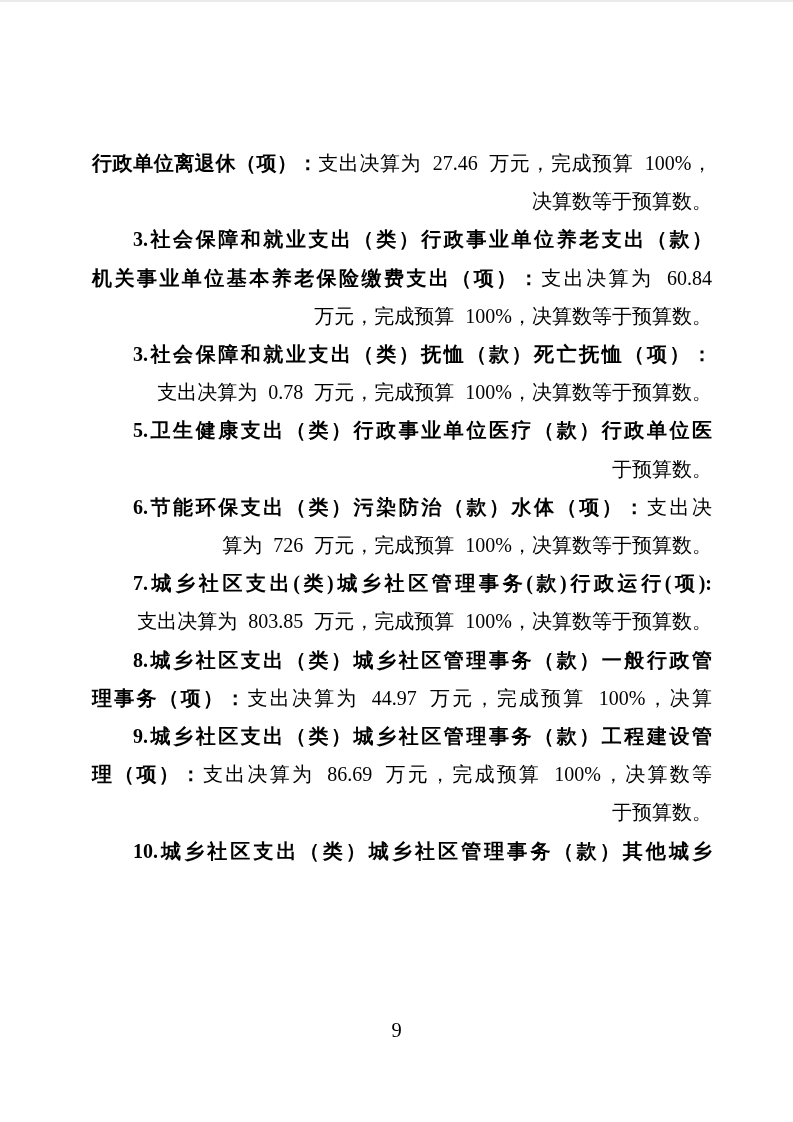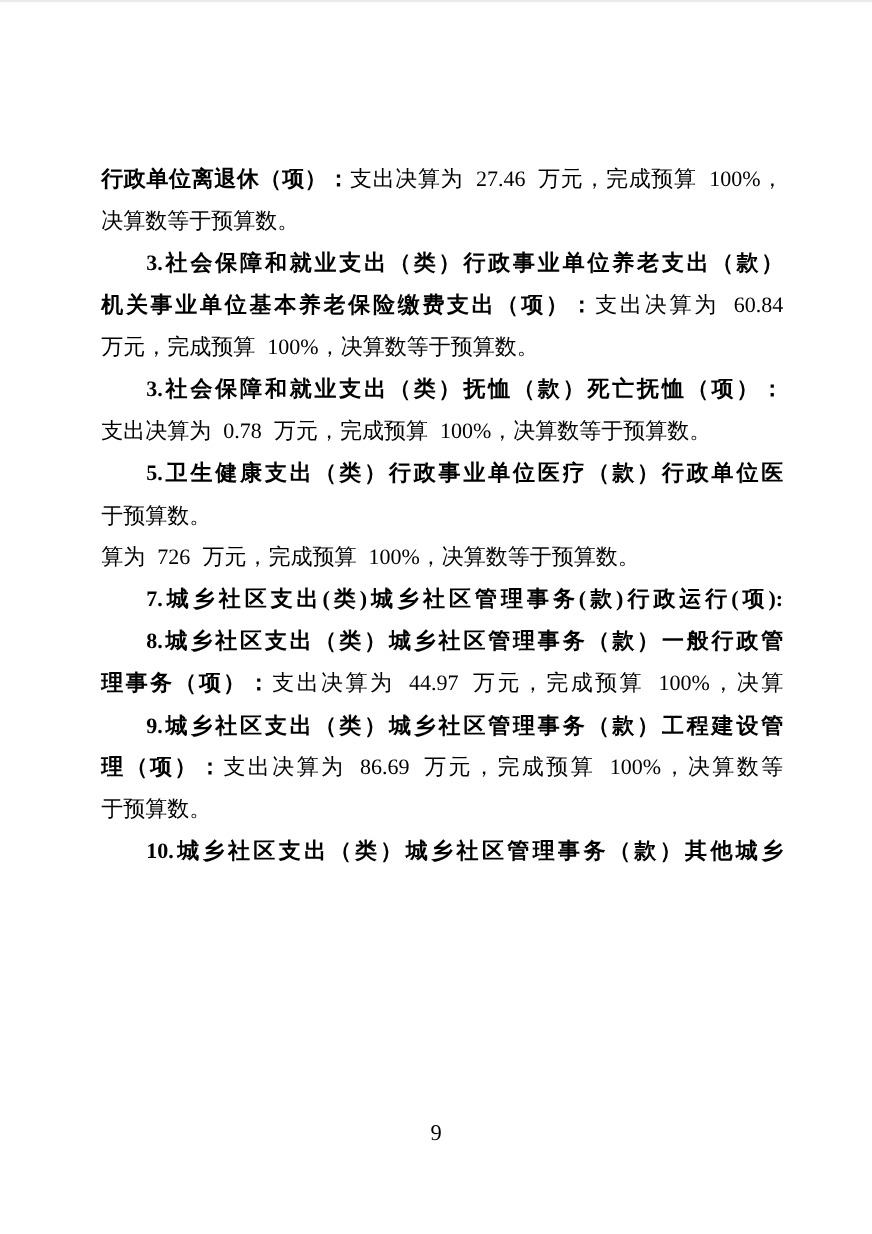--- a/index.html
+++ b/index.html
@@ -16,21 +16,21 @@
     background: #eaeaea;
   }
   .doc {
     position: absolute;
     left: 92px; top: 144px; width: 620px;
     font-size: 20px;
     line-height: 38.2px;
     word-spacing: 6px;
     letter-spacing: 0;
   }
-  .ln { white-space: nowrap; text-align: left; }
+  .ln { white-space: nowrap; text-align: right; }
   .ln.j { white-space: normal; text-align: justify; text-align-last: justify; }
   .ln.ind { padding-left: 41px; }
   .b { font-weight: 700; }
   .footer {
     position: absolute; left: 0; right: 0; top: 1016px;
     text-align: center;
     font-size: 20.5px; line-height: 28px;
   }
 </style>
 </head>
@@ -41,22 +41,24 @@
 <div class="doc">
   <div class="ln j"><span class="b">行政单位离退休（项）：</span><span>支出决算为 27.46 万元，完成预算 100%，</span></div>
   <div class="ln"><span class="b"></span><span>决算数等于预算数。</span></div>
   <div class="ln j ind"><span class="b">3.社会保障和就业支出（类）行政事业单位养老支出（款）</span><span></span></div>
   <div class="ln j"><span class="b">机关事业单位基本养老保险缴费支出（项）：</span><span>支出决算为 60.84</span></div>
   <div class="ln"><span class="b"></span><span>万元，完成预算 100%，决算数等于预算数。</span></div>
   <div class="ln j ind"><span class="b">3.社会保障和就业支出（类）抚恤（款）死亡抚恤（项）：</span><span></span></div>
   <div class="ln"><span class="b"></span><span>支出决算为 0.78 万元，完成预算 100%，决算数等于预算数。</span></div>
   <div class="ln j ind"><span class="b">5.卫生健康支出（类）行政事业单位医疗（款）行政单位医</span><span></span></div>
   <div class="ln"><span class="b"></span><span>于预算数。</span></div>
+  <div class="ln j ind"><span class="b">6.节能环保支出（类）污染防治（款）水体（项）：</span><span>支出决</span></div>
   <div class="ln"><span class="b"></span><span>算为 726 万元，完成预算 100%，决算数等于预算数。</span></div>
   <div class="ln j ind"><span class="b">7.城乡社区支出(类)城乡社区管理事务(款)行政运行(项):</span><span></span></div>
+  <div class="ln"><span class="b"></span><span>支出决算为 803.85 万元，完成预算 100%，决算数等于预算数。</span></div>
   <div class="ln j ind"><span class="b">8.城乡社区支出（类）城乡社区管理事务（款）一般行政管</span><span></span></div>
   <div class="ln j"><span class="b">理事务（项）：</span><span>支出决算为 44.97 万元，完成预算 100%，决算</span></div>
   <div class="ln j ind"><span class="b">9.城乡社区支出（类）城乡社区管理事务（款）工程建设管</span><span></span></div>
   <div class="ln j"><span class="b">理（项）：</span><span>支出决算为 86.69 万元，完成预算 100%，决算数等</span></div>
   <div class="ln"><span class="b"></span><span>于预算数。</span></div>
   <div class="ln j ind"><span class="b">10.城乡社区支出（类）城乡社区管理事务（款）其他城乡</span><span></span></div>
 </div>
 
 <div class="footer">
   <span>9</span>

